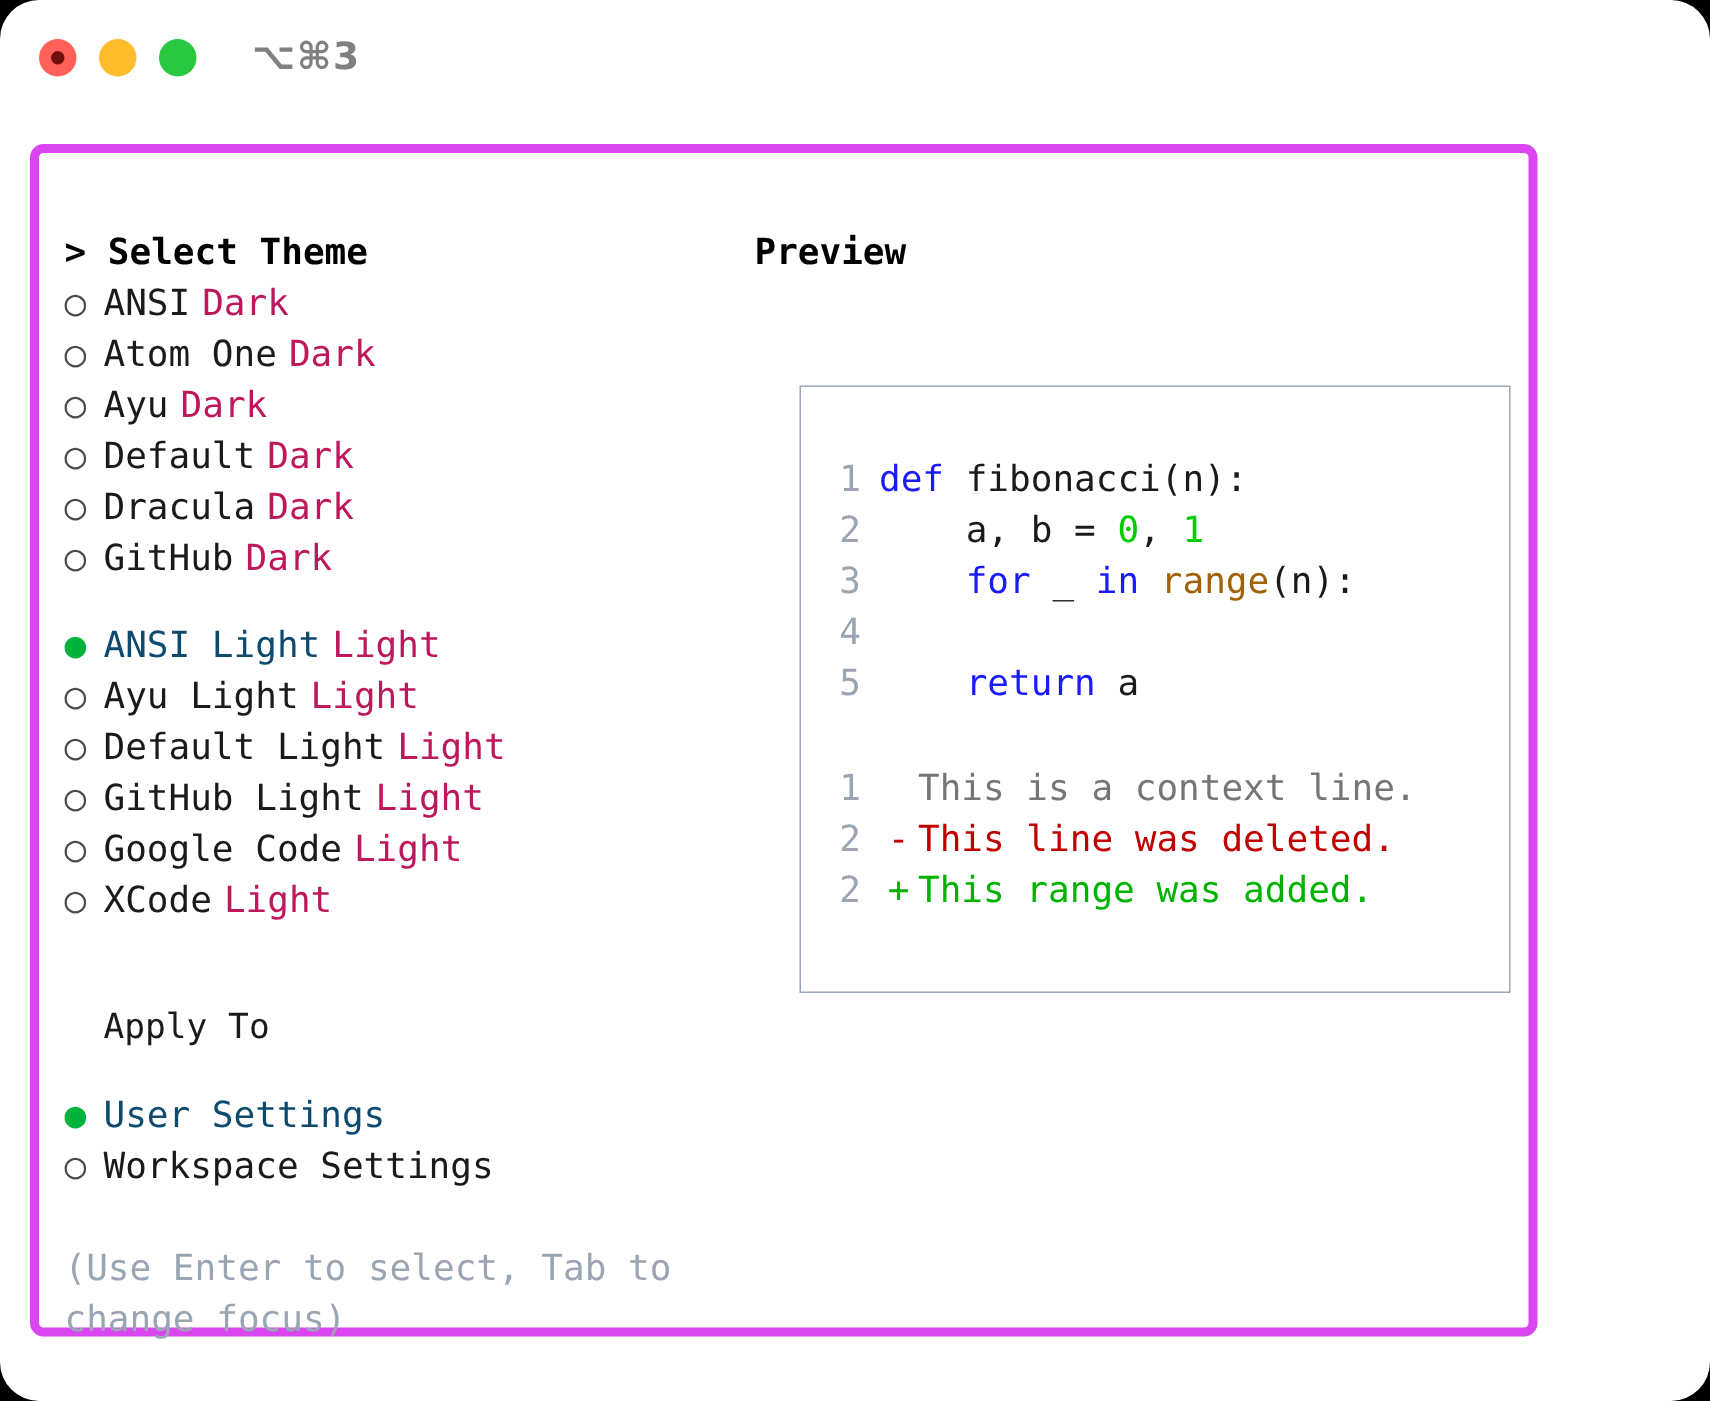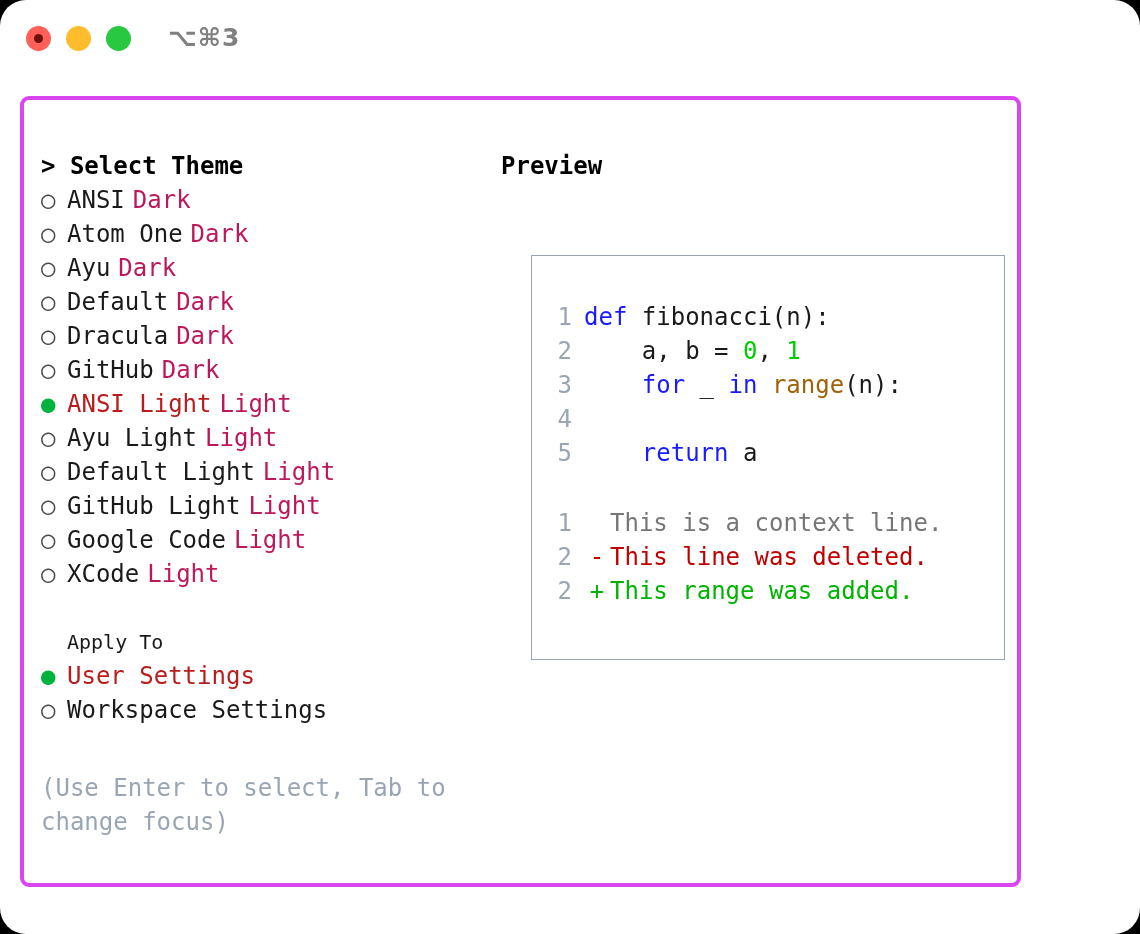--- a/index.html
+++ b/index.html
@@ -60,21 +60,21 @@
     white-space: pre;
   }
 
   
   #panel {
     position: absolute;
     left: 20px;
     top: 96px;
     width: 993px;
     height: 783px;
-    border: 4px solid #d946ef;
+    border: 6px solid #d946ef;
     border-radius: 9px;
     background: #ffffff;
   }
 
   
   #left-col {
     position: absolute;
     left: 17px;
     top: 49px;
     width: 450px;
@@ -106,43 +106,44 @@
   }
   .bullet {
     display: inline-block;
     width: 26px;
     flex: 0 0 26px;
     font-size: 24px;
     color: #4a4a4a;
   }
   .bullet.sel { color: #00b33c; }
   .opt-name { color: #1a1a1a; }
-  .opt-row.selected .opt-name { color: #b91c1c; }
+  .opt-row.selected .opt-name { color: #0c4a6e; margin-top: 24px; }
   .opt-kind {
     color: #be185d;
     padding-left: 8px;
   }
 
   .spacer-row { height: 34px; }
 
   .group-label {
-    font-size: 20px;
+    font-size: 23px;
     color: #1a1a1a;
     line-height: 34px;
     padding-left: 26px;
     white-space: pre;
+    margin-top: 17px;
   }
 
   #hint {
     font-size: 24px;
     line-height: 34px;
     color: #9aa5b4;
     width: 420px;
     white-space: pre-wrap;
-    margin-top: 44px;
+    margin-top: 34px;
   }
 
   
   #preview-box {
     position: absolute;
     left: 30px;
     top: 106px;
     width: 474px;
     height: 405px;
     border: 1px solid #9aa5b4;

